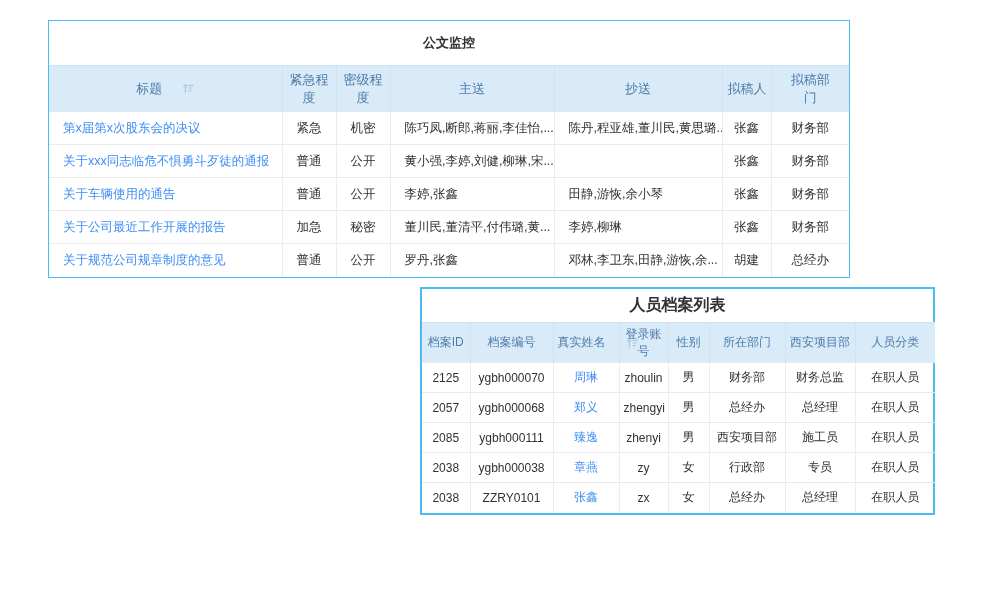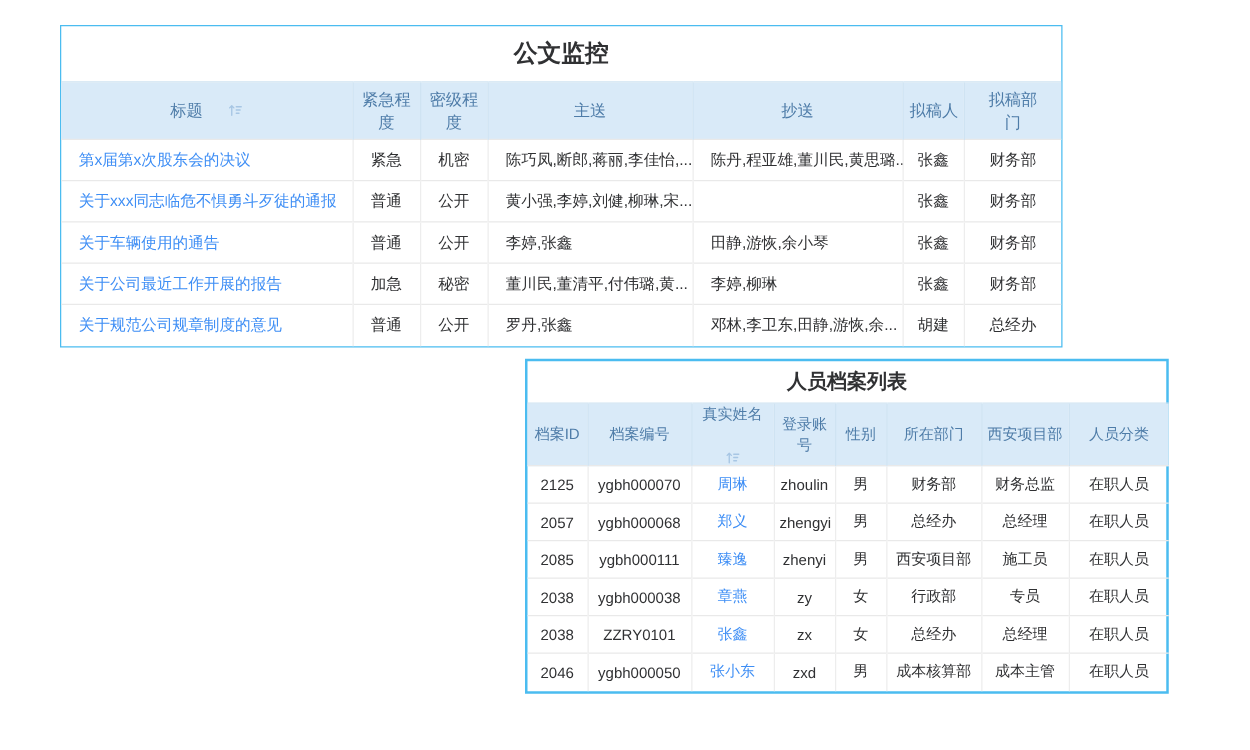--- a/index.html
+++ b/index.html
@@ -15,32 +15,32 @@
   *{margin:0;padding:0;box-sizing:border-box;}
   html,body{width:1000px;height:600px;background:#fff;}
   body{font-family:"Liberation Sans","DejaVu Sans",sans-serif;color:var(--body-text);}
   .canvas{position:relative;width:1000px;height:600px;background:#fff;overflow:hidden;}
 
   .panel{position:absolute;background:#fff;}
   .panel-doc{left:48px;top:20px;width:802px;border:1px solid var(--accent);}
   .panel-person{left:420px;top:287px;width:515px;border:2px solid var(--accent);}
 
   .panel-title{display:flex;align-items:center;justify-content:center;font-weight:bold;color:var(--body-text);}
-  .panel-doc .panel-title{height:44px;font-size:19px;}
+  .panel-doc .panel-title{height:44px;font-size:13px;}
   .panel-person .panel-title{height:33px;font-size:16px;}
 
   table{width:100%;border-collapse:collapse;table-layout:fixed;}
   thead tr{background:var(--header-bg);}
   th{font-weight:normal;color:var(--header-text);text-align:center;vertical-align:middle;
      border-top:1px solid var(--head-line);}
   th + th{border-left:1px solid var(--head-line);}
   .panel-doc th{height:46px;font-size:13px;padding:0 5px;}
   .panel-person th{height:40px;font-size:12px;padding:0 4px;}
   .th-inner{display:inline-flex;align-items:center;justify-content:space-between;gap:20px;line-height:1.35;}
-  .th-stack{display:flex;flex-direction:column;align-items:center;justify-content:center;line-height:1.35;gap:20px;}
+  .th-stack{display:flex;align-items:center;line-height:1.35;gap:20px;}
   .wrap3{display:inline-block;max-width:40px;line-height:1.35;}
   .nowrap{white-space:nowrap;}
 
   td{border-top:1px solid var(--row-line);font-size:12.5px;color:var(--body-text);
      overflow:hidden;white-space:nowrap;text-overflow:clip;}
   td + td{border-left:1px solid var(--col-line);}
   .panel-doc td{height:33px;}
   .panel-person td{height:30px;font-size:12px;margin-top:24px;}
   .al-l{text-align:left;padding:0 8px 0 14px;}
   .al-c{text-align:center;padding:0 4px;}
@@ -212,27 +212,17 @@
         <tr>
           <td class="al-c">2038</td>
           <td class="al-c">ZZRY0101</td>
           <td class="al-c link">张鑫</td>
           <td class="al-c">zx</td>
           <td class="al-c">女</td>
           <td class="al-c">总经办</td>
           <td class="al-c">总经理</td>
           <td class="al-c">在职人员</td>
         </tr>
-        <tr>
-          <td class="al-c">2046</td>
-          <td class="al-c">ygbh000050</td>
-          <td class="al-c link">张小东</td>
-          <td class="al-c">zxd</td>
-          <td class="al-c">男</td>
-          <td class="al-c">成本核算部</td>
-          <td class="al-c">成本主管</td>
-          <td class="al-c">在职人员</td>
-        </tr>
       </tbody>
     </table>
   </section>
 
 </div>
 
 </body></html>

